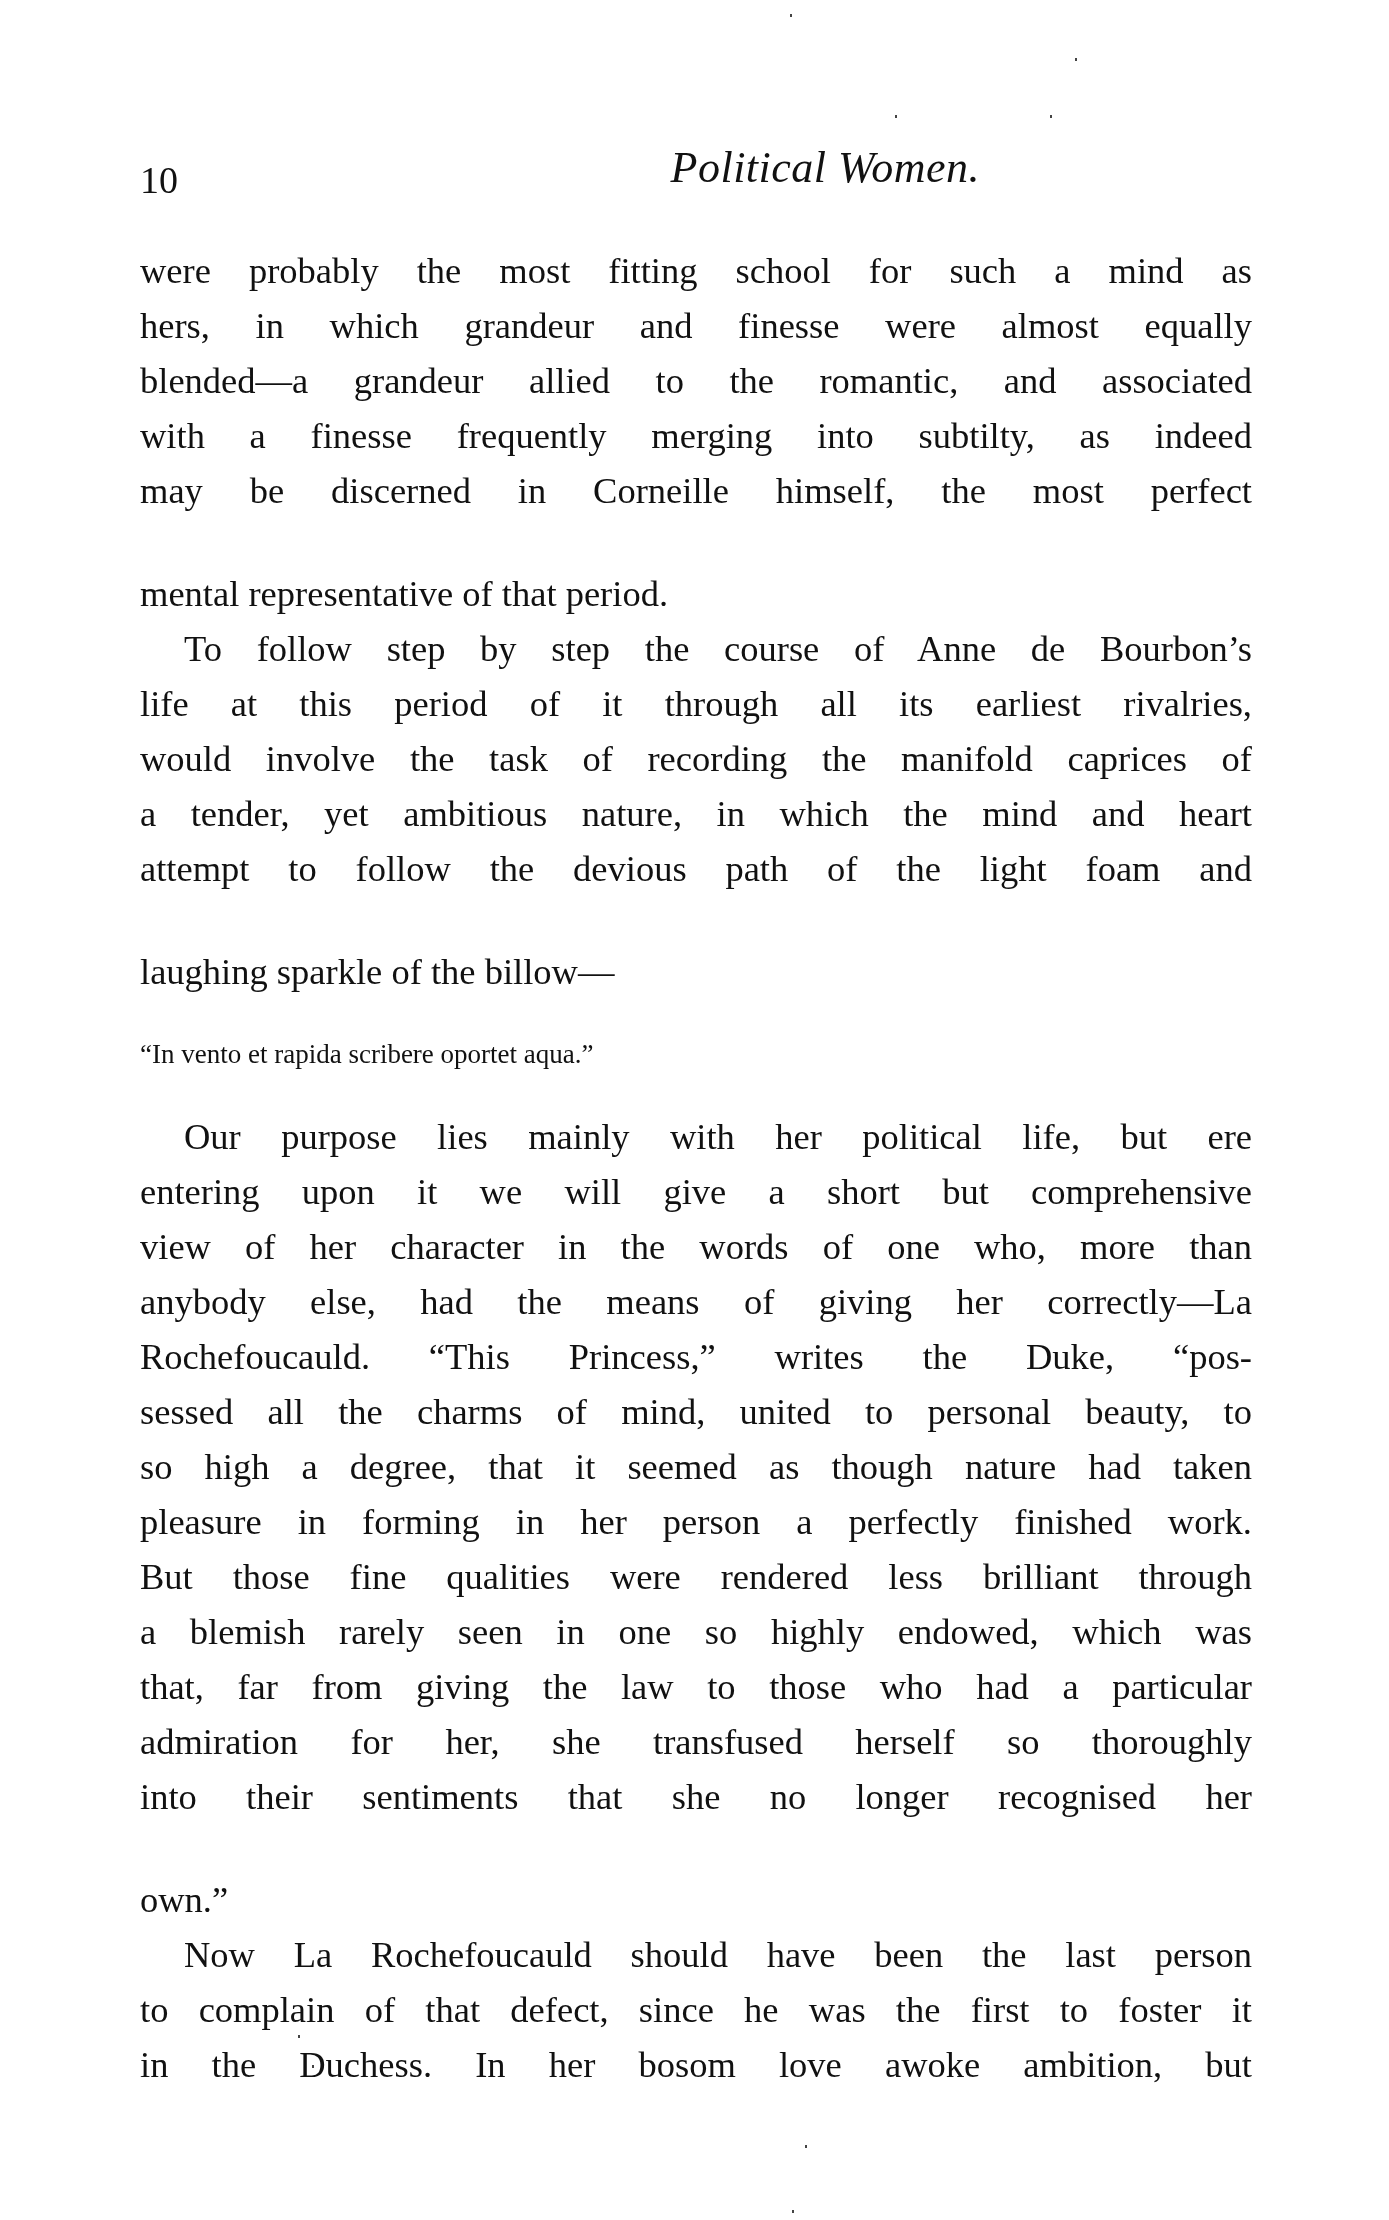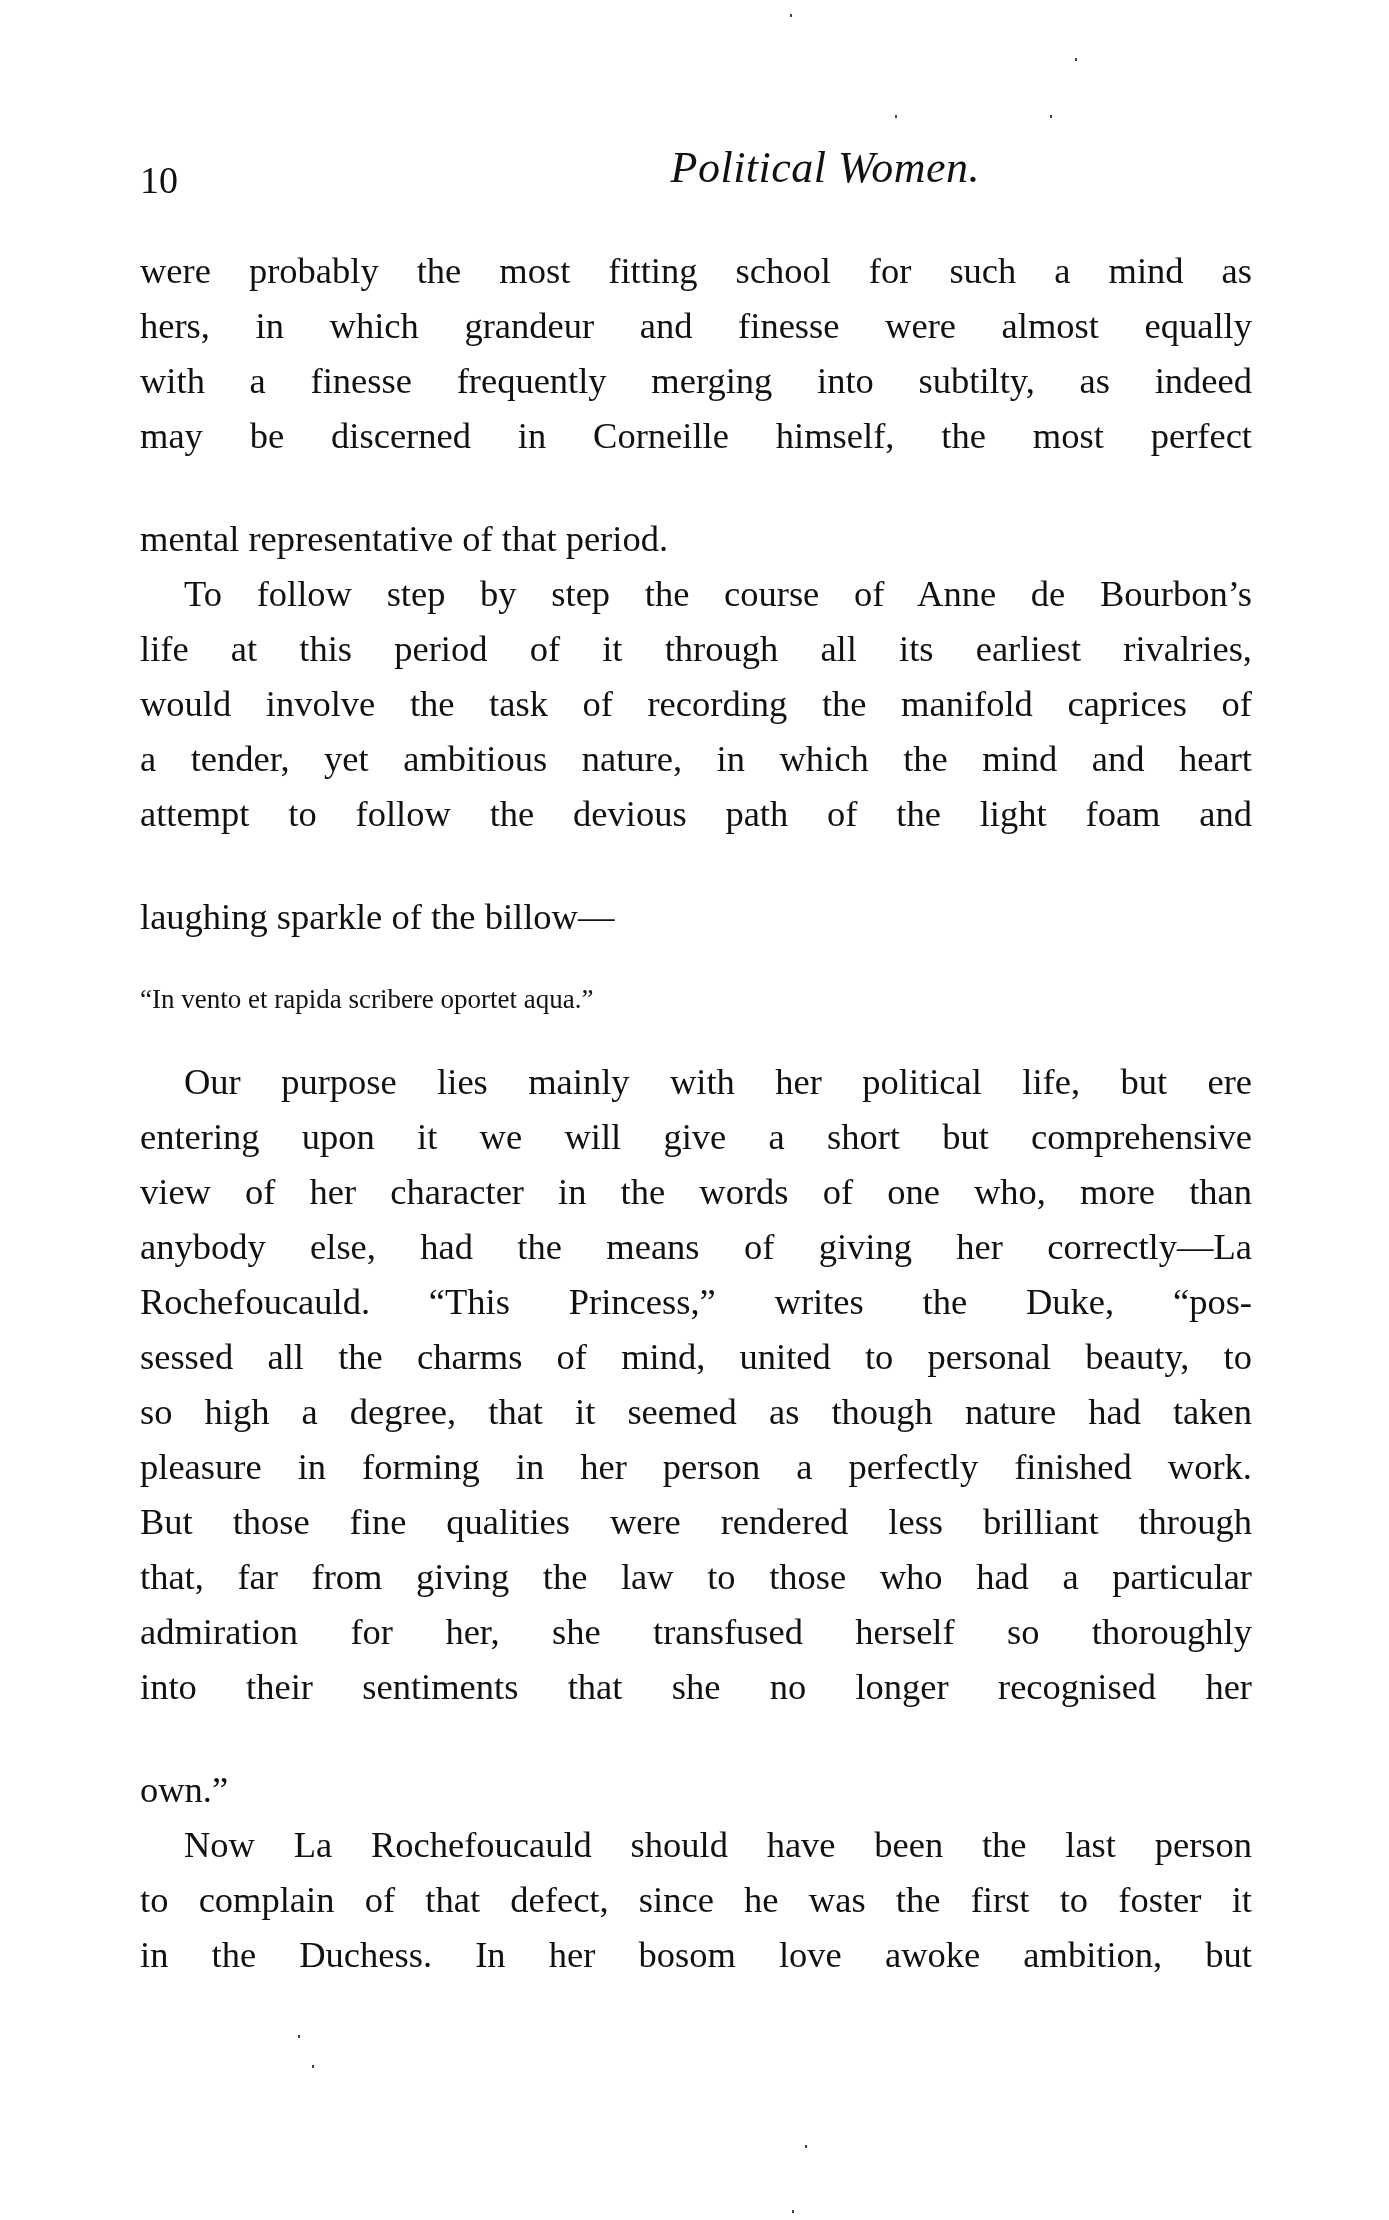--- a/index.html
+++ b/index.html
@@ -25,20 +25,21 @@
   <div class="running-head">
     <span class="page-number">10</span>
     <span class="running-title">Political Women.</span>
   </div>
 
   <div class="body">
 
     <div>
       <span class="line">were probably the most fitting school for such a mind as</span>
       <span class="line">hers, in which grandeur and finesse were almost equally</span>
+      <span class="line">blended—a grandeur allied to the romantic, and associated</span>
       <span class="line">with a finesse frequently merging into subtilty, as indeed</span>
       <span class="line">may be discerned in Corneille himself, the most perfect</span>
       <span class="line last">mental representative of that period.</span>
     </div>
 
     <div>
       <span class="line indent">To follow step by step the course of Anne de Bourbon’s</span>
       <span class="line">life at this period of it through all its earliest rivalries,</span>
       <span class="line">would involve the task of recording the manifold caprices of</span>
       <span class="line">a tender, yet ambitious nature, in which the mind and heart</span>
@@ -51,20 +52,21 @@
     <div>
       <span class="line indent">Our purpose lies mainly with her political life, but ere</span>
       <span class="line">entering upon it we will give a short but comprehensive</span>
       <span class="line">view of her character in the words of one who, more than</span>
       <span class="line">anybody else, had the means of giving her correctly—La</span>
       <span class="line">Rochefoucauld.  “This Princess,” writes the Duke, “pos-</span>
       <span class="line">sessed all the charms of mind, united to personal beauty, to</span>
       <span class="line">so high a degree, that it seemed as though nature had taken</span>
       <span class="line">pleasure in forming in her person a perfectly finished work.</span>
       <span class="line">But those fine qualities were rendered less brilliant through</span>
+      <span class="line">a blemish rarely seen in one so highly endowed, which was</span>
       <span class="line">that, far from giving the law to those who had a particular</span>
       <span class="line">admiration for her, she transfused herself so thoroughly</span>
       <span class="line">into their sentiments that she no longer recognised her</span>
       <span class="line last">own.”</span>
     </div>
 
     <div>
       <span class="line indent">Now La Rochefoucauld should have been the last person</span>
       <span class="line">to complain of that defect, since he was the first to foster it</span>
       <span class="line">in the Duchess.  In her bosom love awoke ambition, but</span>

